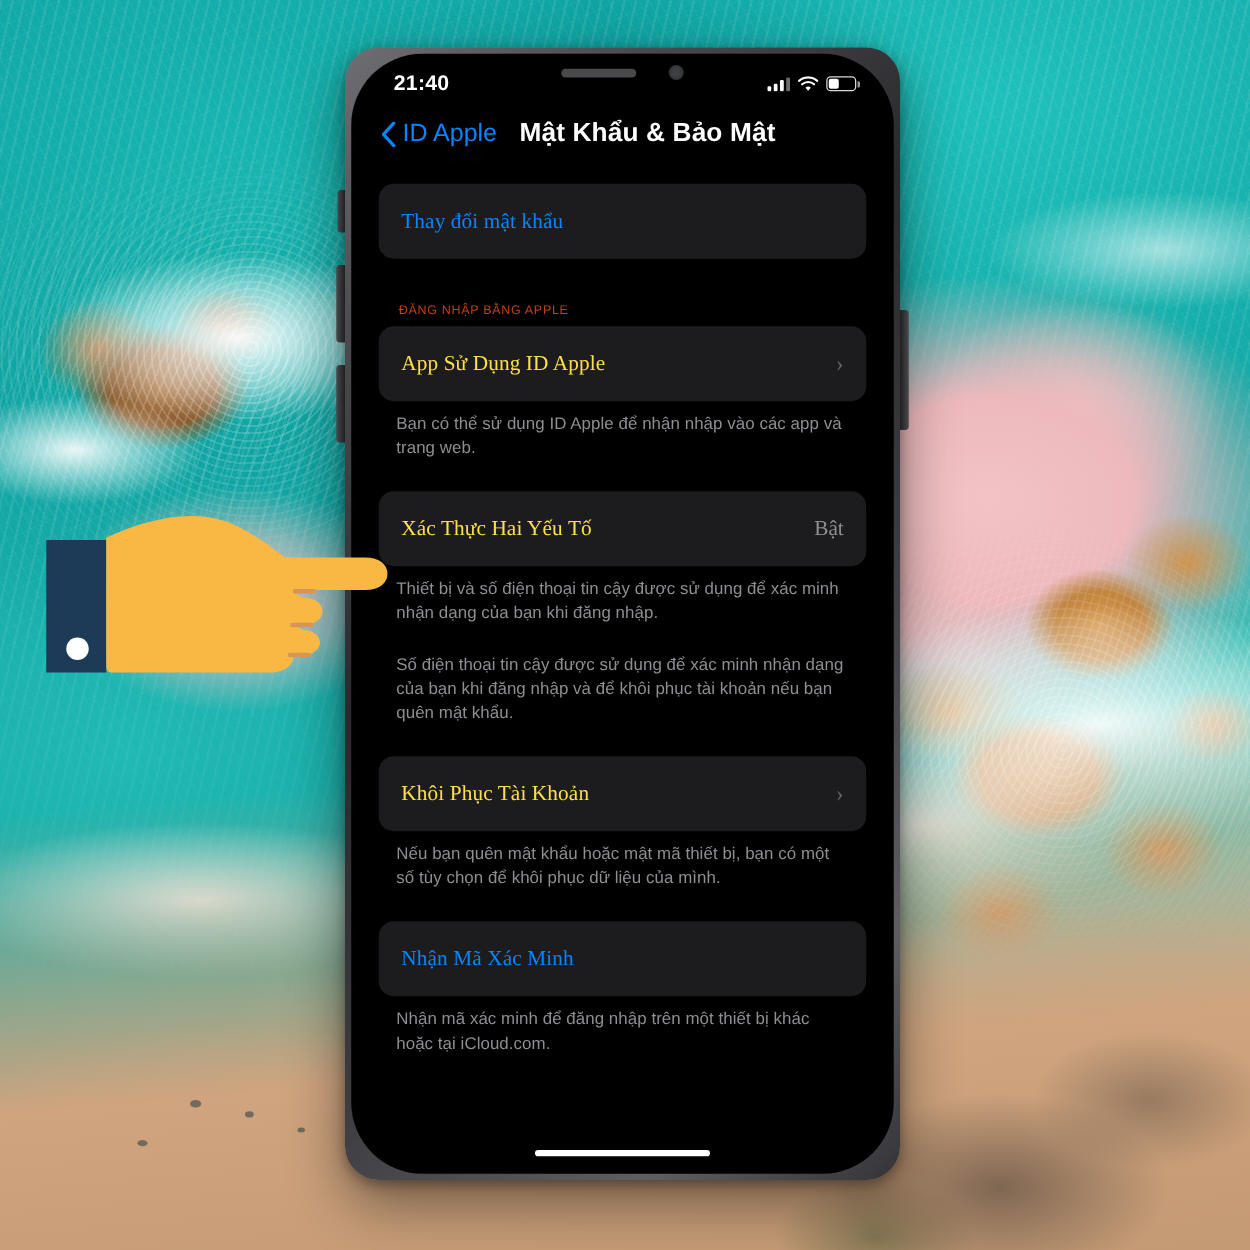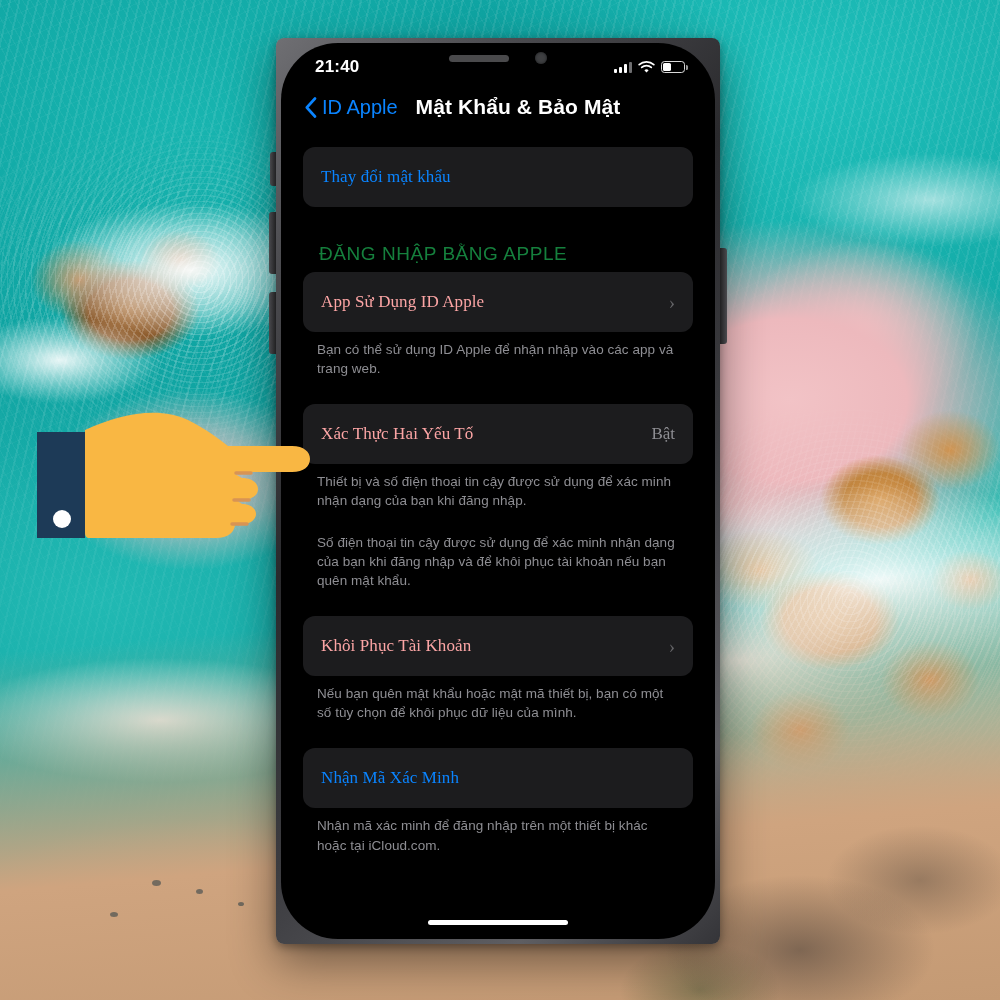--- a/index.html
+++ b/index.html
@@ -94,21 +94,21 @@
       radial-gradient(ellipse 10% 6% at 70% 99%, rgba(70,84,50,.5) 0%, rgba(70,84,50,0) 80%);
   }
   
   .speck { position:absolute; background:rgba(40,60,70,.55); border-radius:50%; }
 
   
   #phone {
     position:absolute;
     left:276px; top:38px;
     width:444px; height:906px;
-    border-radius:8px;
+    border-radius:27px;
     background:linear-gradient(135deg,#6f6f73 0%,#4a4a4e 18%,#2a2a2d 40%,#3c3c40 62%,#5e5e62 85%,#343438 100%);
     padding:5px;
     box-shadow:0 18px 46px rgba(0,0,0,.45), 0 3px 10px rgba(0,0,0,.35);
     z-index:5;
   }
   #screen {
     width:100%; height:100%;
     border-radius:57px;
     background:#000;
     overflow:hidden;
@@ -165,30 +165,30 @@
   #content { padding:0 22px; }
   .gap-lg { height:36px; }
   .gap-md { height:26px; }
   .gap-sm { height:14px; }
 
   .card {
     background:#1c1c1e; border-radius:12px;
     display:flex; align-items:center; justify-content:space-between;
     padding:0 18px; height:60px;font-family:Liberation Serif, serif;
   }
-  .card-label { font-size:17px; color:#fca5a5; letter-spacing:.1px; }
+  .card-label { font-size:17px; color:#fde047; letter-spacing:.1px; }
   .card-label.link { color:#0a84ff; }
   .card-value { font-size:17px; color:#8e8e93; }
   .chev { color:#636366; font-size:19px; line-height:1; font-weight:400; }
 
   .section-header {
     display:flex; align-items:center; justify-content:space-between;
     padding:0 16px 7px 16px;
   }
-  .section-header-label { font-size:19px; color:#15803d; letter-spacing:.55px; text-transform:uppercase; }
+  .section-header-label { font-size:10px; color:#c2410c; letter-spacing:.55px; text-transform:uppercase; }
   .section-header-action { font-size:16px; color:#0a84ff; }
 
   .footnote {
     font-size:13.5px; line-height:1.42; color:#8e8e93;
     padding:8px 14px 0 14px; letter-spacing:.05px;
   }
 
   
   #home-indicator {
     position:absolute; bottom:14px; left:50%; transform:translateX(-50%);

